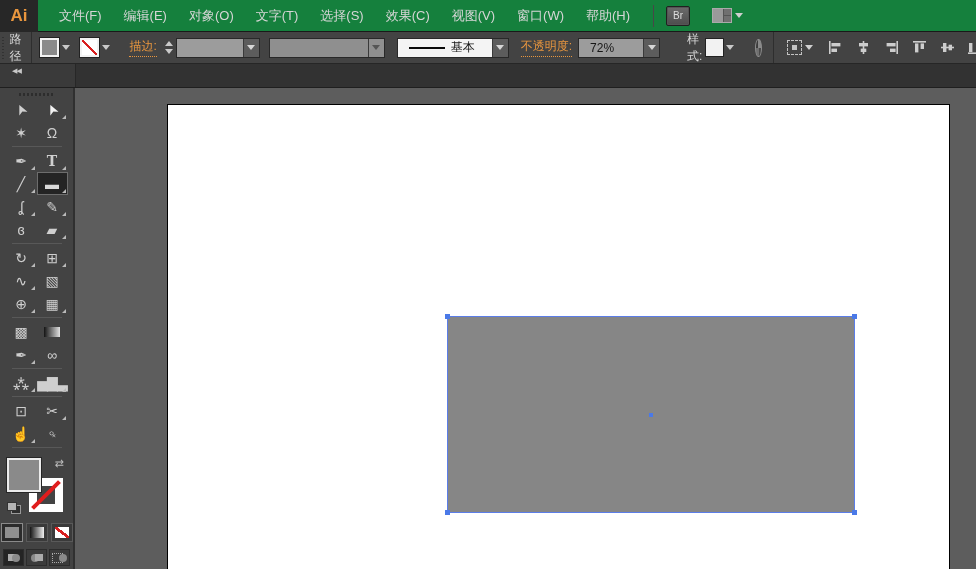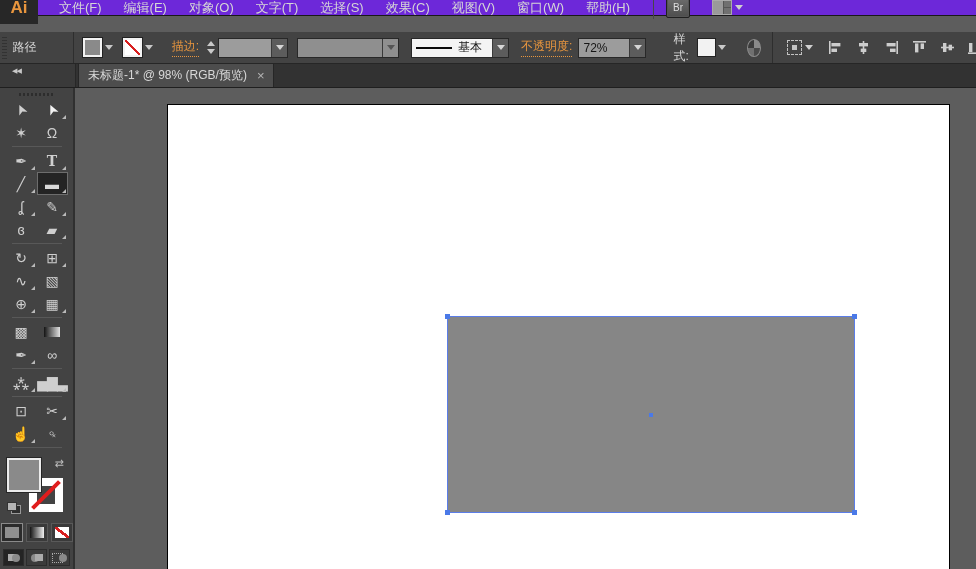--- a/index.html
+++ b/index.html
@@ -1,20 +1,20 @@
 <!DOCTYPE html>
 <html><head>
 <meta charset="utf-8">
 <style>
   html,body{margin:0;padding:0;background:#1a1a1a}
   .app{position:relative;width:976px;height:569px;overflow:hidden;background:#5d5d5d;
        font-family:"Liberation Sans",sans-serif;-webkit-user-select:none;user-select:none}
 
   
-  .menubar{position:absolute;left:0;top:0;width:976px;height:16px;background:#6d28d9;
+  .menubar{position:absolute;left:0;top:0;width:976px;height:32px;background:#15803d;
            border-bottom:1px solid #191919;display:flex;align-items:center;box-sizing:border-box}
   .logo{width:38px;height:32px;display:flex;align-items:center;justify-content:center;
         background:#272727;color:#e9963e;font-weight:bold;font-size:17px}
   .menu-item{color:#d6d6d6;font-size:13px;padding:0 11px;height:32px;line-height:32px;cursor:default;white-space:nowrap}
   .mb-sep{width:1px;height:22px;background:#474747;margin:0 12px}
   .br-btn{width:22px;height:18px;border-radius:2px;border:1px solid #202020;
           background:linear-gradient(#6b6b6b,#4d4d4d);color:#ddd;font-size:10px;font-weight:normal;
           display:flex;align-items:center;justify-content:center;box-shadow:0 0 0 1px #555 inset}
   .ws-wrap{display:flex;align-items:center;margin-left:22px;gap:3px}
   .ws-icon{width:20px;height:15px;border:1px solid #aaa;background:#9a9a9a;position:relative;box-sizing:border-box}
@@ -34,21 +34,21 @@
   .swatch{width:19px;height:19px;box-sizing:border-box;border:2px solid #f2f2f2;outline:1px solid #222;background:#8a8a8a}
   .swatch.none{background:linear-gradient(to top right,#fff 44%,#d81f1f 44%,#d81f1f 56%,#fff 56%)}
   .dd{width:14px;height:21px;display:flex;align-items:center;justify-content:center}
   .dd .caret{border-top-color:#c9c9c9}
   .link{color:#e9963e;border-bottom:1px dotted #e9963e;padding-bottom:1px;cursor:pointer;white-space:nowrap}
   .spinner{display:flex;flex-direction:column;gap:3px;margin:0 3px 0 8px;align-items:center}
   .spinner i{width:0;height:0;border-left:4px solid transparent;border-right:4px solid transparent}
   .spinner .up{border-bottom:5px solid #c9c9c9}
   .spinner .dn{border-top:5px solid #c9c9c9}
   .combo{display:flex;align-items:stretch;height:20px;border:1px solid #282828;box-sizing:border-box}
-  .combo .fld{background:#9c9c9c;display:flex;align-items:center;padding:0 4px;color:#161616}
+  .combo .fld{background:#9c9c9c;display:flex;align-items:center;padding:0 11px;color:#161616}
   .combo .ddb{width:15px;background:#5c5c5c;display:flex;align-items:center;justify-content:center;border-left:1px solid #3a3a3a}
   .combo .ddb .caret{border-top-color:#d6d6d6}
   .combo .ddb.dim{background:#8f8f8f}
   .combo .ddb.dim .caret{border-top-color:#555}
   .stroke-style .fld{background:#f4f4f4;width:72px;gap:6px}
   .line-sample{width:36px;height:2px;background:#0a0a0a}
   .recolor{width:16px;height:16px;border-radius:50%;border:1px solid #8d8d8d;
            background:conic-gradient(#8a8a8a 0 90deg,#4a4a4a 0 180deg,#707070 0 270deg,#3c3c3c 0);margin-left:18px}
   .bbox-wrap{display:flex;align-items:center;gap:3px;margin-left:14px}
   .bbox{width:15px;height:15px;border:1px dashed #c3c3c3;position:relative;box-sizing:border-box}
@@ -250,24 +250,20 @@
           <svg data-name="align-bottom-icon" width="8" height="15" viewBox="0 0 8 15" fill="#cdcdcd">
             <rect x="0" y="12.4" width="8" height="1.6"></rect>
             <rect x="1" y="3" width="3.4" height="9"></rect>
           </svg>
         </span>
     </div>
   </div>
 
   <div class="tabrow" data-name="tab-strip">
     <div class="tab-left" data-name="toolbar-collapse-button">◀◀</div>
-    <div class="tab" data-name="document-tab">
-      <span data-name="document-tab-title">未标题-1* @ 98% (RGB/预览)</span>
-      <span class="tab-close" data-name="close-icon">×</span>
-    </div>
   </div>
 
   <div class="main" data-name="main-area">
 
     <div class="toolpanel" data-name="tools-panel">
       <div class="grip-dots" data-name="panel-grip"></div>
       <div class="tools" data-name="tool-grid">
         <div class="tool" data-name="selection-tool">
             <span class="g" data-name="selection-tool-icon">➤</span>
           </div>

